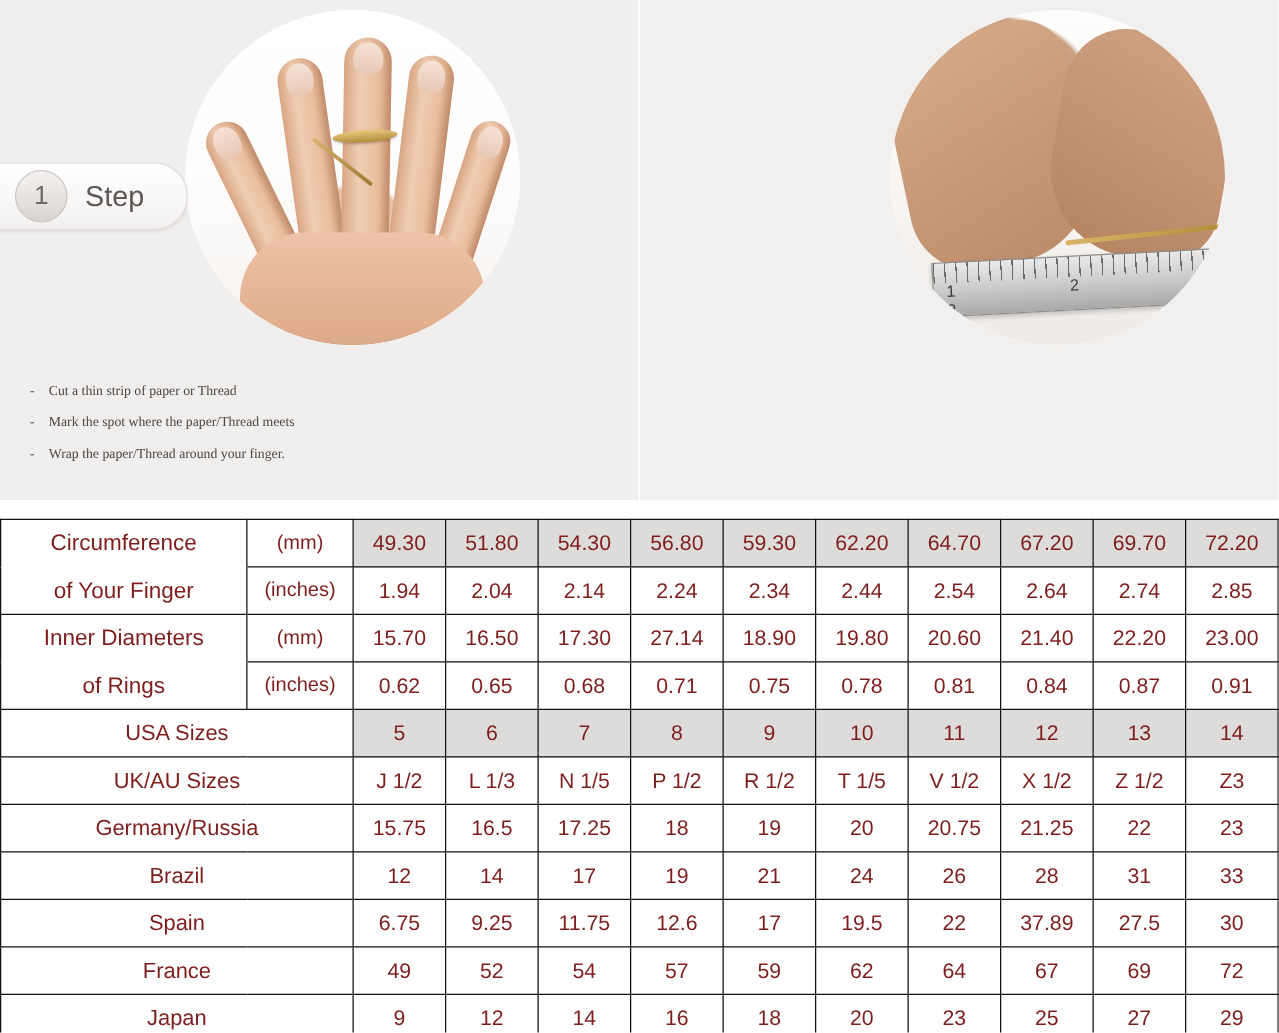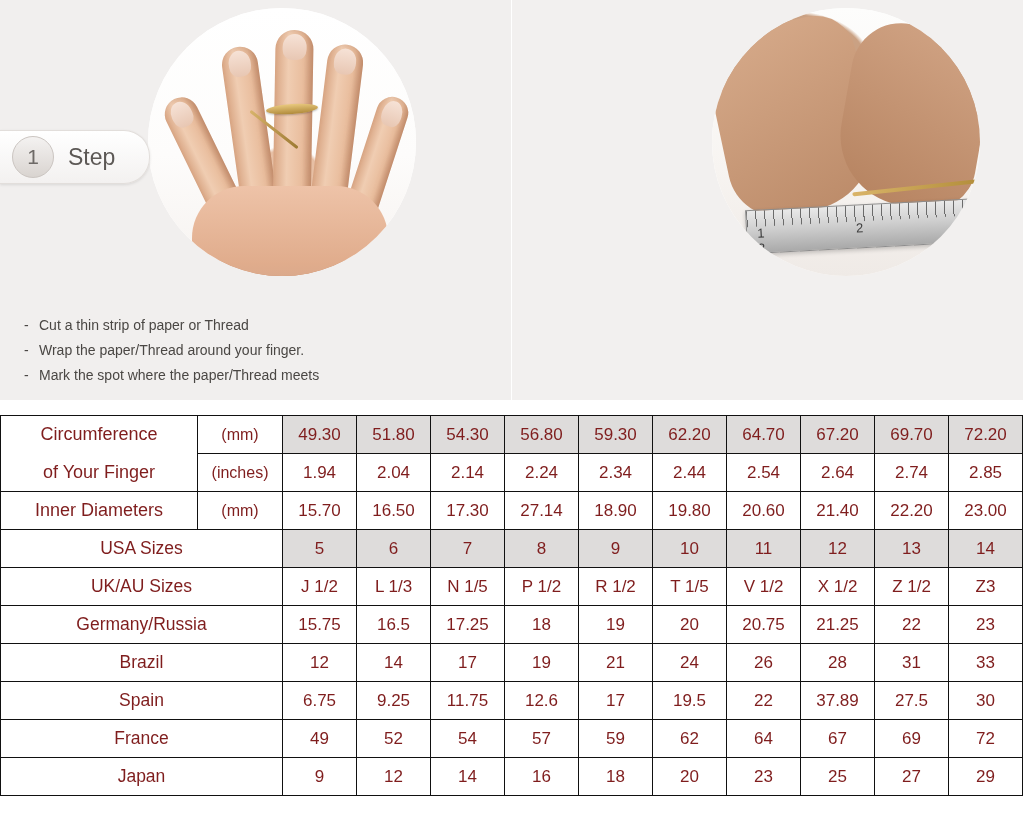--- a/index.html
+++ b/index.html
@@ -211,24 +211,25 @@
     justify-content: center;
   }
   .step-word {
     font-size: 23px;
     color: #5c5855;
   }
 
   
   .bullets {
     position: absolute;
-    bottom: 12px;
-    font-size: 14px;
+    bottom: 24px;
+    font-size: 11px;
     line-height: 25px;
     color: #4a4744;
+    font-family: Liberation Serif, serif;
   }
   .bullets.one { left: 24px; }
   .bullets .line { white-space: nowrap; }
   .bullets .dash { display: inline-block; width: 15px; }
 
   
   table.size-chart {
     border-collapse: collapse;
     width: 1023px;
     table-layout: fixed;
@@ -296,22 +297,22 @@
         </div>
       </div>
 
       <div class="step-badge one">
         <div class="step-num">1</div>
         <div class="step-word">Step</div>
       </div>
 
       <div class="bullets one">
         <div class="line"><span class="dash">-</span><span>Cut a thin strip of paper or Thread</span></div>
+        <div class="line"><span class="dash">-</span><span>Mark the spot where the paper/Thread meets</span></div>
         <div class="line"><span class="dash">-</span><span>Wrap the paper/Thread around your finger.</span></div>
-        <div class="line"><span class="dash">-</span><span>Mark the spot where the paper/Thread meets</span></div>
       </div>
     </div>
 
     <div class="step-panel right">
       <div class="photo-circle two">
         <div class="hand2">
           <div class="arm-left"></div>
           <div class="arm-right"></div>
           <div class="thread2"></div>
           <div class="ruler">
@@ -365,20 +366,34 @@
         <td>17.30</td>
         <td>27.14</td>
         <td>18.90</td>
         <td>19.80</td>
         <td>20.60</td>
         <td>21.40</td>
         <td>22.20</td>
         <td>23.00</td>
       </tr>
 
+      <tr>
+        <td class="label-center no-top">of Rings</td>
+        <td class="unit-cell">(inches)</td>
+        <td>0.62</td>
+        <td>0.65</td>
+        <td>0.68</td>
+        <td>0.71</td>
+        <td>0.75</td>
+        <td>0.78</td>
+        <td>0.81</td>
+        <td>0.84</td>
+        <td>0.87</td>
+        <td>0.91</td>
+      </tr>
 
       <tr>
         <td class="label-cell" colspan="2">USA Sizes</td>
         <td class="shaded">5</td>
         <td class="shaded">6</td>
         <td class="shaded">7</td>
         <td class="shaded">8</td>
         <td class="shaded">9</td>
         <td class="shaded">10</td>
         <td class="shaded">11</td>

